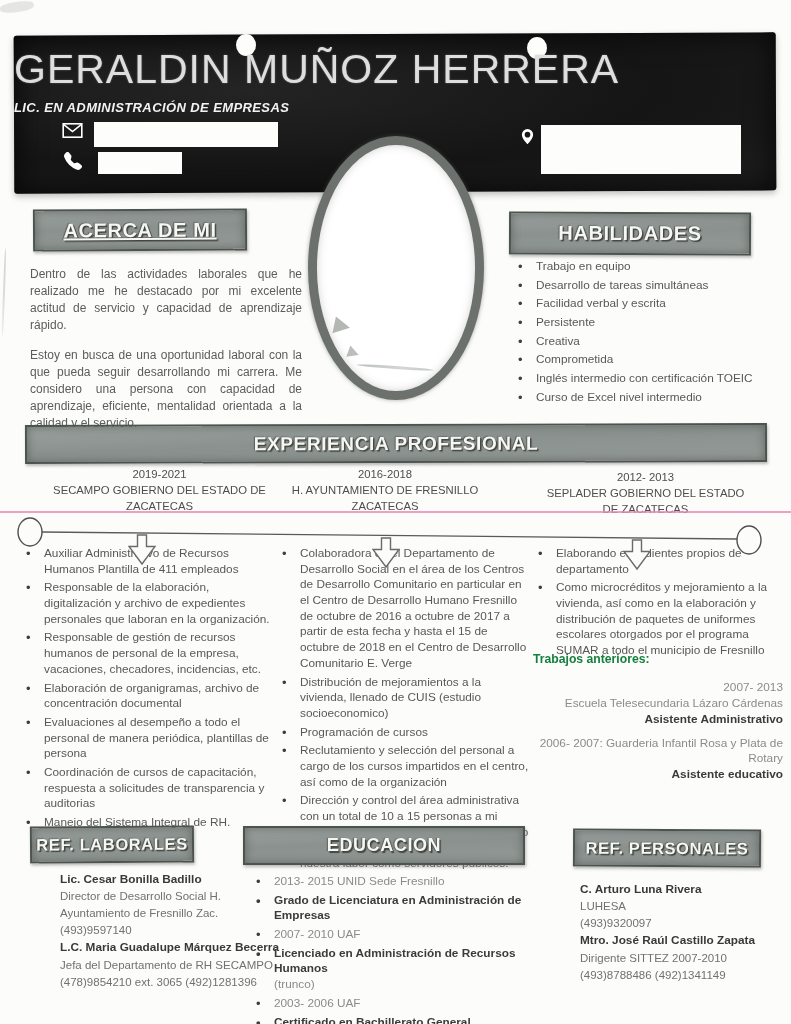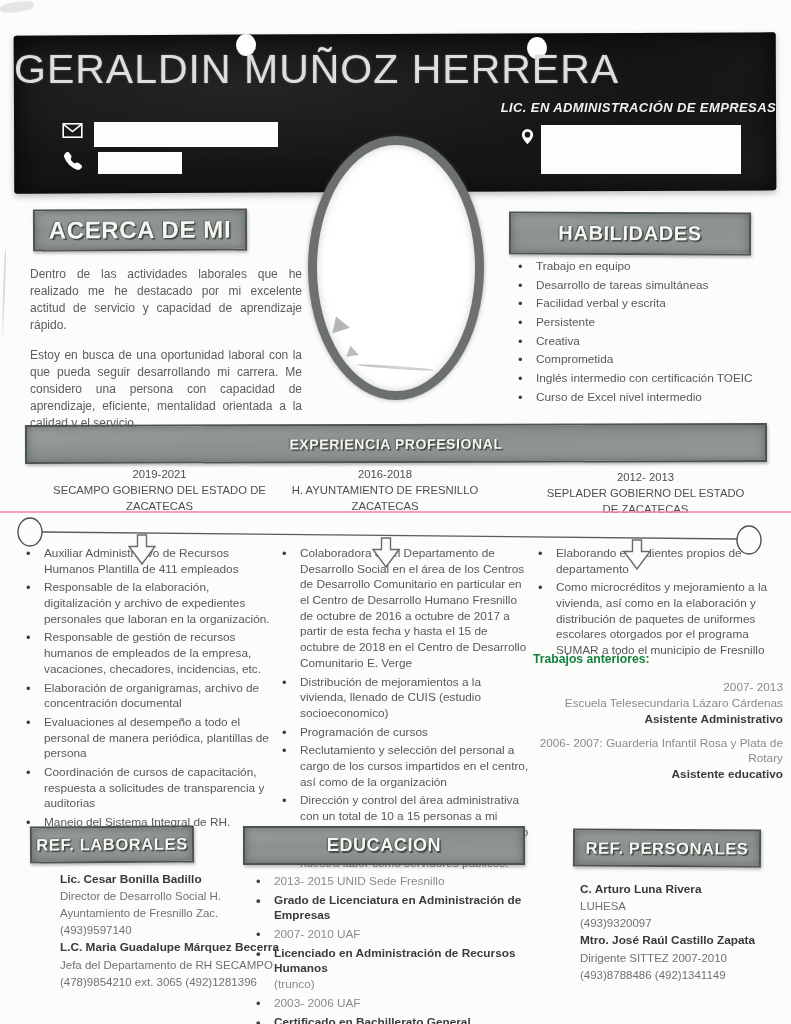--- a/index.html
+++ b/index.html
@@ -16,21 +16,21 @@
     box-shadow:0 3px 6px rgba(115,115,115,.45), inset 0 0 30px rgba(0,0,0,.85);
     z-index:1;
   }
   .hole { position:absolute; width:20px; height:22px; border-radius:50%; background:#fdfdfc; z-index:2; }
   .name {
     position:absolute; left:14px; top:46px; width:762px; text-align:left; z-index:2;
     font-size:41px; color:#dedede; letter-spacing:1px; white-space:nowrap;
     text-shadow:0 0 2px rgba(170,170,170,.55);
   }
   .subtitle {
-    position:absolute; left:14px; top:100px; width:762px; text-align:right; z-index:2;
+    position:absolute; left:14px; top:100px; width:762px; text-align:left; z-index:2;
     font-size:13px; font-weight:700; font-style:italic; color:#f2f2f2; letter-spacing:.4px;
   }
   .redact { position:absolute; background:#fdfdfc; z-index:2; }
   .cicon { position:absolute; z-index:2; }
   
   .photo {
     position:absolute; left:308px; top:136px; width:158px; height:246px;
     background:#fff; border:9px solid #6d716d; border-radius:50%; z-index:3;
     box-shadow:0 0 4px rgba(90,90,90,.5), inset 0 0 8px rgba(125,125,125,.35);
   }
@@ -102,21 +102,21 @@
     <div class="redact" style="left:541px;top:125px;width:200px;height:49px;"></div>
 
     <div class="photo"></div>
     <div class="tri" style="left:334px;top:318px;border-left:16px solid #99a098;border-top:8px solid transparent;border-bottom:9px solid transparent;transform:rotate(12deg);"></div>
     <div class="tri" style="left:348px;top:347px;border-left:11px solid #a4aaa3;border-top:6px solid transparent;border-bottom:6px solid transparent;transform:rotate(20deg);"></div>
     <div class="squiggle"></div>
   </div>
 
   <div>
     <div class="bar" style="left:33px;top:209px;width:210px;height:38px;transform:rotate(-0.3deg);">
-      <span style="font-size:24px;">ACERCA DE MI</span>
+      <span style="font-size:20px;text-decoration:underline;">ACERCA DE MI</span>
     </div>
     <div style="position:absolute;left:30px;top:266px;width:272px;">
       <p class="about">Dentro de las actividades laborales que he realizado me he destacado por mi excelente actitud de servicio y capacidad de aprendizaje rápido.</p>
       <p class="about">Estoy en busca de una oportunidad laboral con la que pueda seguir desarrollando mi carrera. Me considero una persona con capacidad de aprendizaje, eficiente, mentalidad orientada a la calidad y el servicio.</p>
     </div>
   </div>
 
   <div>
     <div class="bar" style="left:509px;top:212px;width:238px;height:39px;transform:rotate(0.2deg);">
       <span style="font-size:20px;">HABILIDADES</span>
@@ -128,21 +128,21 @@
       <li>Persistente</li>
       <li>Creativa</li>
       <li>Comprometida</li>
       <li>Inglés intermedio con certificación TOEIC</li>
       <li>Curso de Excel nivel intermedio</li>
     </ul>
   </div>
 
   <div>
     <div class="bar" style="left:25px;top:424px;width:738px;height:35px;transform:rotate(-0.15deg);">
-      <span style="font-size:14px;">EXPERIENCIA PROFESIONAL</span>
+      <span style="font-size:19px;">EXPERIENCIA PROFESIONAL</span>
     </div>
 
     <div class="exp-head" style="left:52px;top:467px;width:215px;">
       <div class="dates">2019-2021</div>
       <div>SECAMPO GOBIERNO DEL ESTADO DE ZACATECAS</div>
     </div>
     <div class="exp-head" style="left:260px;top:467px;width:250px;">
       <div class="dates">2016-2018</div>
       <div>H. AYUNTAMIENTO DE FRESNILLO ZACATECAS</div>
     </div>
@@ -164,21 +164,21 @@
     <svg style="position:absolute;left:372px;top:537px;z-index:4;" width="28" height="32" viewBox="0 0 28 32">
       <path d="M9.5 1 L18.5 1 L18.5 12.5 L27 12.5 L14 30 L1 12.5 L9.5 12.5 Z" fill="#fcfcfb" stroke="#6a6a6a" stroke-width="1.4"></path>
     </svg>
     <svg style="position:absolute;left:623px;top:539px;z-index:4;" width="28" height="32" viewBox="0 0 28 32">
       <path d="M9.5 1 L18.5 1 L18.5 12.5 L27 12.5 L14 30 L1 12.5 L9.5 12.5 Z" fill="#fcfcfb" stroke="#6a6a6a" stroke-width="1.4"></path>
     </svg>
 
     <ul class="dots" style="position:absolute;left:20px;top:546px;width:250px;">
       <li>Auxiliar Administrativo de Recursos Humanos Plantilla de 411 empleados</li>
       <li>Responsable de la elaboración, digitalización y archivo de expedientes personales que laboran en la organización.</li>
-      <li>Responsable de gestión de recursos humanos de empleados de la empresa, vacaciones, checadores, incidencias, etc.</li>
+      <li>Responsable de gestión de recursos humanos de personal de la empresa, vacaciones, checadores, incidencias, etc.</li>
       <li>Elaboración de organigramas, archivo de concentración documental</li>
       <li>Evaluaciones al desempeño a todo el personal de manera periódica, plantillas de persona</li>
       <li>Coordinación de cursos de capacitación, respuesta a solicitudes de transparencia y auditorias</li>
       <li>Manejo del Sistema Integral de RH.</li>
     </ul>
 
     <ul class="dots" style="position:absolute;left:276px;top:546px;width:254px;">
       <li>Colaboradora en el Departamento de Desarrollo Social en el área de los Centros de Desarrollo Comunitario en particular en el Centro de Desarrollo Humano Fresnillo de octubre de 2016 a octubre de 2017 a partir de esta fecha y hasta el 15 de octubre de 2018 en el Centro de Desarrollo Comunitario E. Verge</li>
       <li>Distribución de mejoramientos a la vivienda, llenado de CUIS (estudio socioeconomico)</li>
       <li>Programación de cursos</li>

